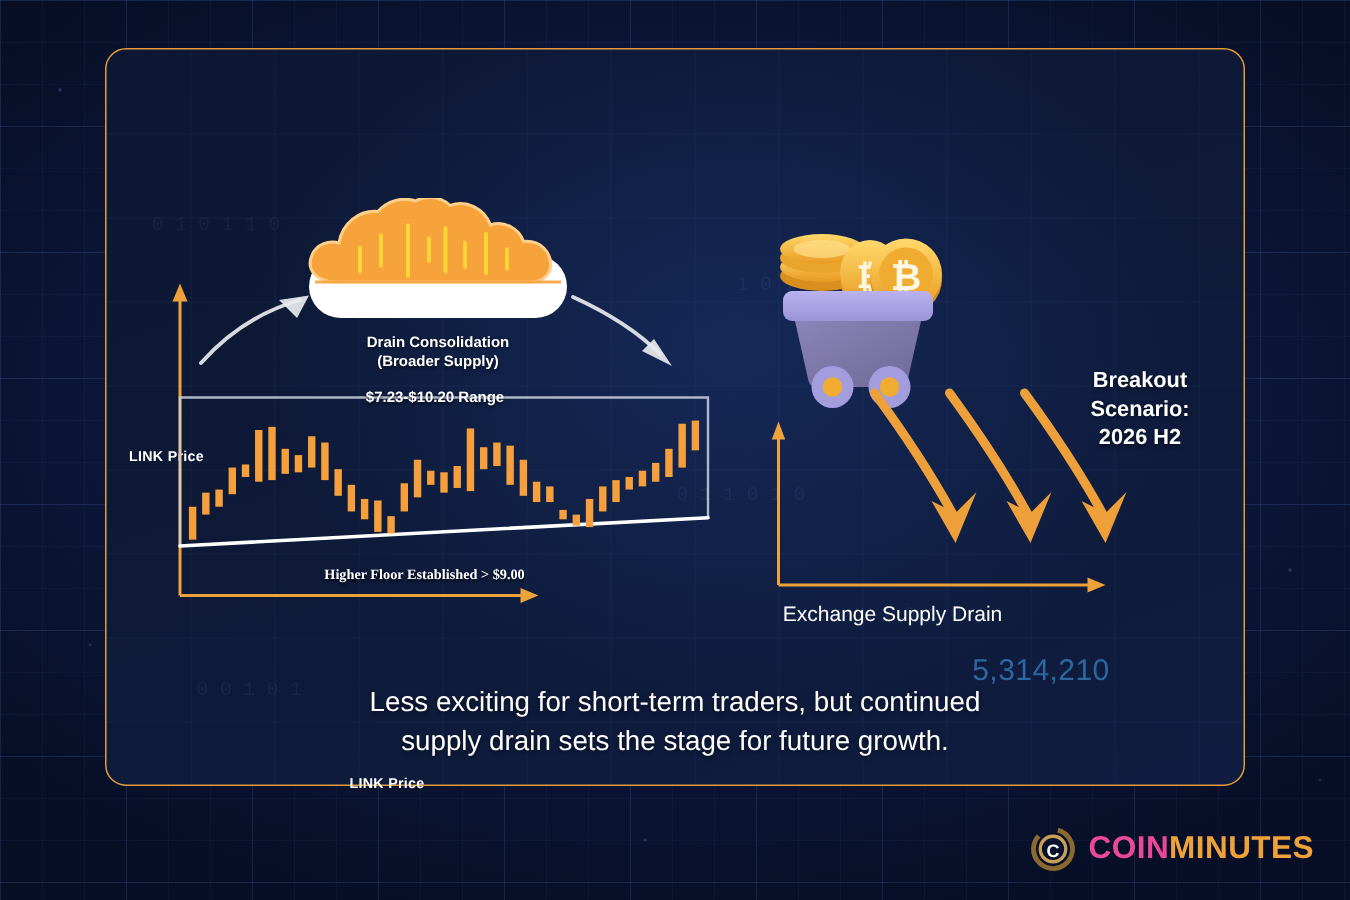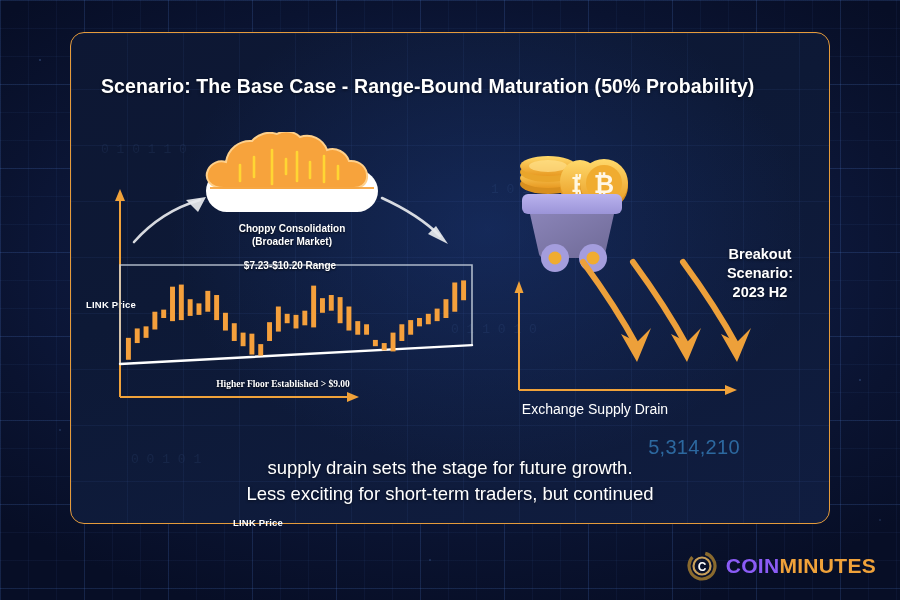--- a/index.html
+++ b/index.html
@@ -86,21 +86,21 @@
     color:#2f6fa8; font-size:20px; font-weight:400; letter-spacing:.3px; opacity:.92; }
 
   
   #caption{ position:absolute; left:450px; top:455px; transform:translateX(-50%);
     text-align:center; color:#fff; font-size:18.5px; font-weight:400; line-height:26px;
     white-space:nowrap; text-shadow:0 1px 3px rgba(0,0,0,.5); }
 
   
   #logo{ position:absolute; right:24px; bottom:19px; display:flex; align-items:center; gap:9px; }
   #logo-text{ font-size:21px; font-weight:700; letter-spacing:.3px; }
-  #logo-text .w{ color:#8b5cf6; }
+  #logo-text .w{ color:#ec4899; }
   #logo-text .o{ color:#f0a23a;text-align:center; }
 </style>
 </head>
 <body>
 
 <div id="bg">
   <div id="bg-grid"></div>
   <div id="bg-grid2"></div>
   <svg id="bg-dots" width="900" height="600">
     <g fill="#7fb2ff">
@@ -123,21 +123,20 @@
   <div id="panel-grid"></div>
 
   <svg style="position:absolute;inset:0;opacity:.07" width="760" height="492">
     <text x="30" y="120" fill="#7fb2ff" font-size="13" font-family="Liberation Mono, monospace">0 1 0 1 1 0</text>
     <text x="420" y="160" fill="#7fb2ff" font-size="13" font-family="Liberation Mono, monospace">1 0 1 0 0 1 1</text>
     <text x="380" y="300" fill="#7fb2ff" font-size="13" font-family="Liberation Mono, monospace">0 1 1 0 1 0</text>
     <text x="500" y="380" fill="#7fb2ff" font-size="13" font-family="Liberation Mono, monospace">1 1 0 1 0</text>
     <text x="60" y="430" fill="#7fb2ff" font-size="13" font-family="Liberation Mono, monospace">0 0 1 0 1</text>
   </svg>
 
-  <div id="title">Scenario: The Base Case - Range-Bound Maturation (50% Probability)</div>
 </div>
 
 <div id="cloud-wrap">
   <svg width="188" height="85" viewBox="0 0 188 85">
     <rect x="8" y="38" width="172" height="42" rx="21" fill="#ffffff"></rect>
     <path d="M26 56 C12 56 6 47 10 38 C13 31 21 28 28 30 C30 17 41 8 54 9 C60 2 70 -1 79 2 C86 -2 96 -1 102 5 C113 1 125 7 129 18 C138 15 148 20 151 29 C162 28 170 36 169 46 C168 53 162 56 156 56 Z" fill="#f7a33c" stroke="#ffd08a" stroke-width="2"></path>
     <g stroke="#ffd633" stroke-width="2.6" stroke-linecap="round">
       <line x1="42" y1="33" x2="42" y2="49"></line>
       <line x1="56" y1="25" x2="56" y2="45"></line>
       <line x1="74" y1="18" x2="74" y2="52"></line>
@@ -156,22 +155,22 @@
   <path d="M6 56 C22 38 44 22 72 14" stroke="#e8eaee" stroke-width="2.6" fill="none" stroke-linecap="round" opacity=".92"></path>
   <path d="M78 11 L58 14 L70 26 Z" fill="#e8eaee" opacity=".92"></path>
 </svg>
 
 <svg style="position:absolute;left:378px;top:192px" width="86" height="62" viewBox="0 0 86 62">
   <path d="M4 6 C26 16 46 28 62 44" stroke="#e8eaee" stroke-width="2.6" fill="none" stroke-linecap="round" opacity=".92"></path>
   <path d="M70 52 L50 42 L58 34 Z" fill="#e8eaee" opacity=".92"></path>
 </svg>
 
 <div id="cloud-caption">
-  <div>Choppy Consolidation</div>
-  <div>(Broader Market)</div>
+  <div>Drain Consolidation</div>
+  <div>(Broader Supply)</div>
 </div>
 
 <div id="chart-block">
   <div class="axis-label" id="y-axis-label">LINK Price</div>
   <div class="axis-label" id="x-axis-label">LINK Price</div>
 
   <svg style="position:absolute;left:0;top:0" width="420" height="320">
     <g stroke="#f0a23a" stroke-width="2">
       <line x1="120" y1="85" x2="120" y2="282"></line>
       <line x1="120" y1="282" x2="348" y2="282"></line>
@@ -297,29 +296,29 @@
     <line x1="14" y1="36" x2="14" y2="135"></line>
     <line x1="14" y1="135" x2="222" y2="135"></line>
   </g>
   <path d="M14 26 L9.5 38 L18.5 38 Z" fill="#f0a23a"></path>
   <path d="M232 135 L220 130 L220 140 Z" fill="#f0a23a"></path>
 </svg>
 
 <div id="breakout-text">
   <div>Breakout</div>
   <div>Scenario:</div>
-  <div>2023 H2</div>
+  <div>2026 H2</div>
 </div>
 
 <div id="supply-label">Exchange Supply Drain</div>
 <div id="supply-number">5,314,210</div>
 
 <div id="caption">
+  <div>Less exciting for short-term traders, but continued</div>
   <div>supply drain sets the stage for future growth.</div>
-  <div>Less exciting for short-term traders, but continued</div>
 </div>
 
 <div id="logo">
   <svg width="30" height="30" viewBox="0 0 30 30">
     <circle cx="15" cy="15" r="13" fill="none" stroke="#8a6a2e" stroke-width="3.2" stroke-dasharray="58 14" transform="rotate(-35 15 15)"></circle>
     <circle cx="15" cy="15" r="8.5" fill="none" stroke="#c9a05a" stroke-width="2.2"></circle>
     <text x="15" y="20" text-anchor="middle" font-size="12" font-weight="700" fill="#ffffff" font-family="Liberation Sans, sans-serif">C</text>
   </svg>
   <div id="logo-text">
     <span class="w">COIN</span><span class="o">MINUTES</span>

